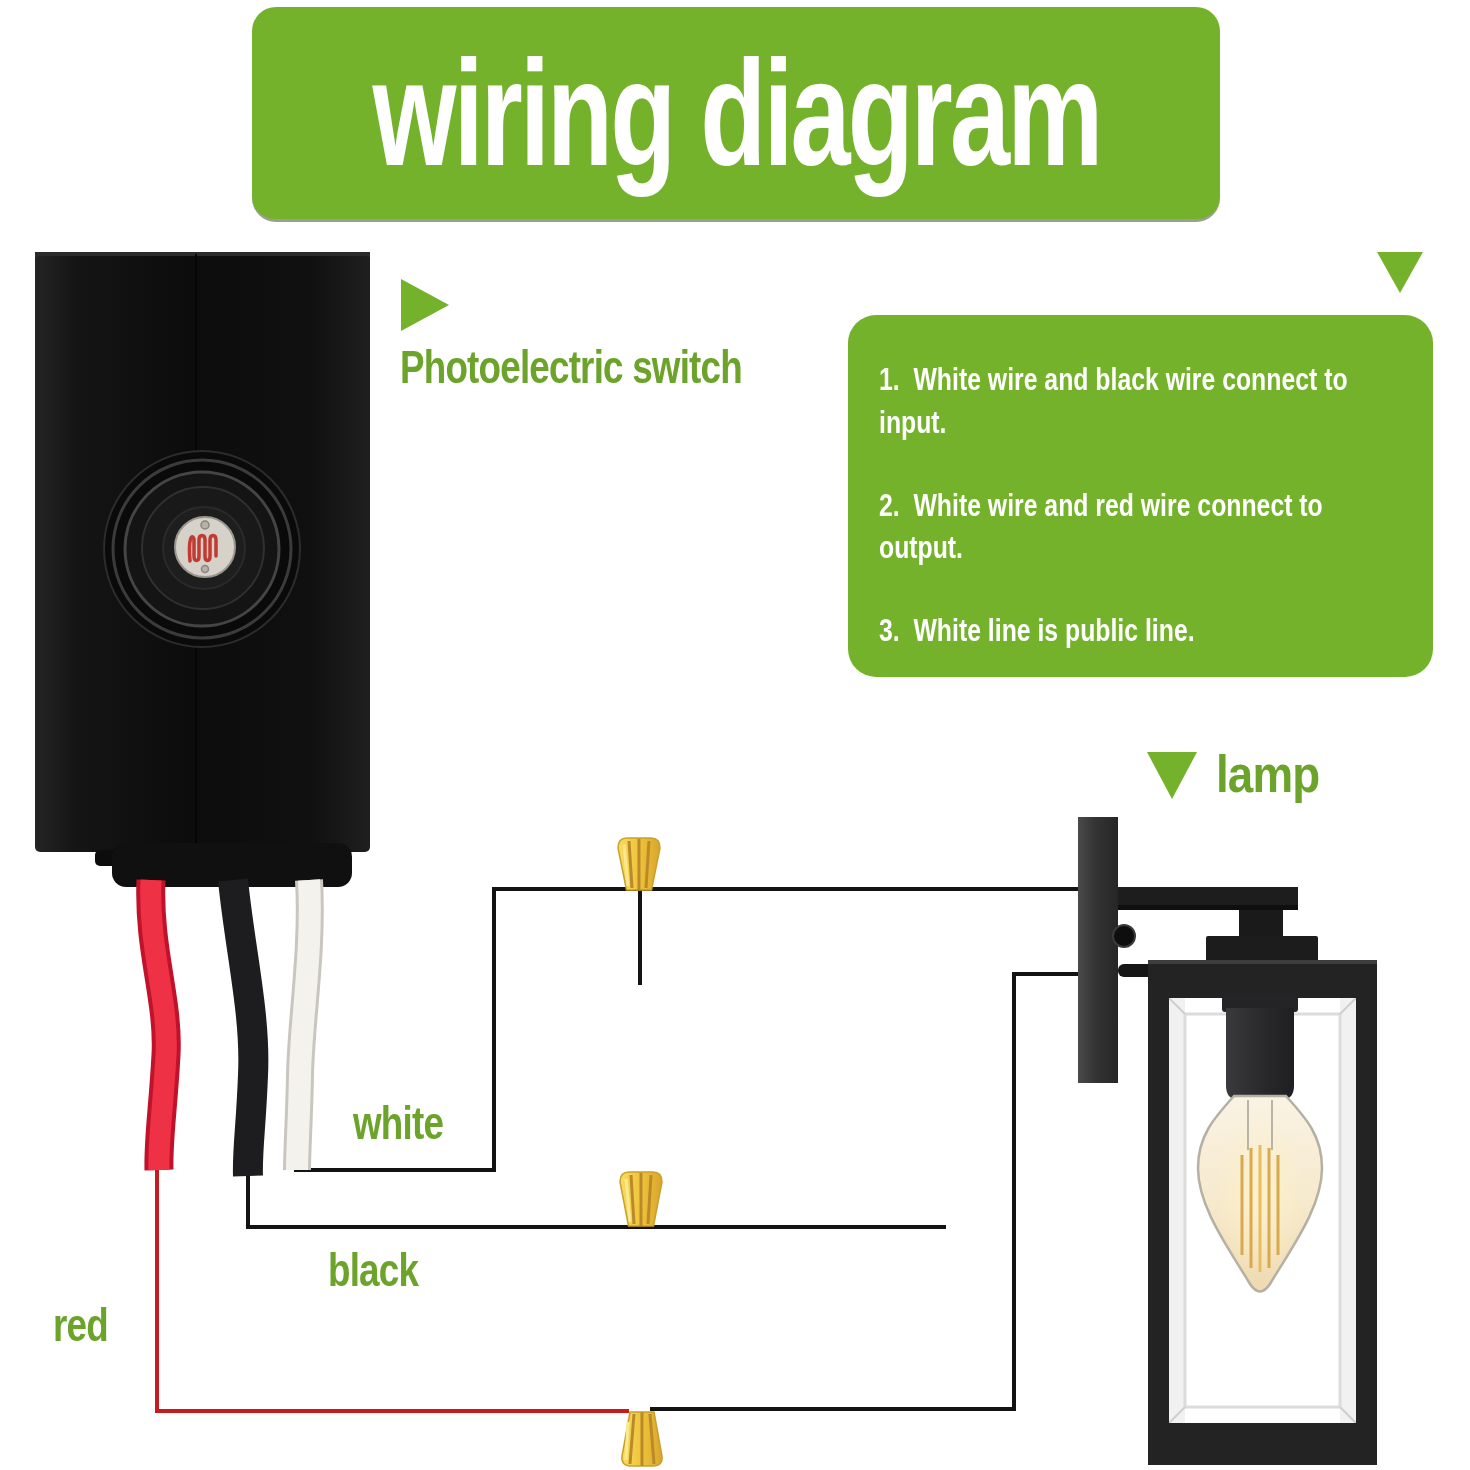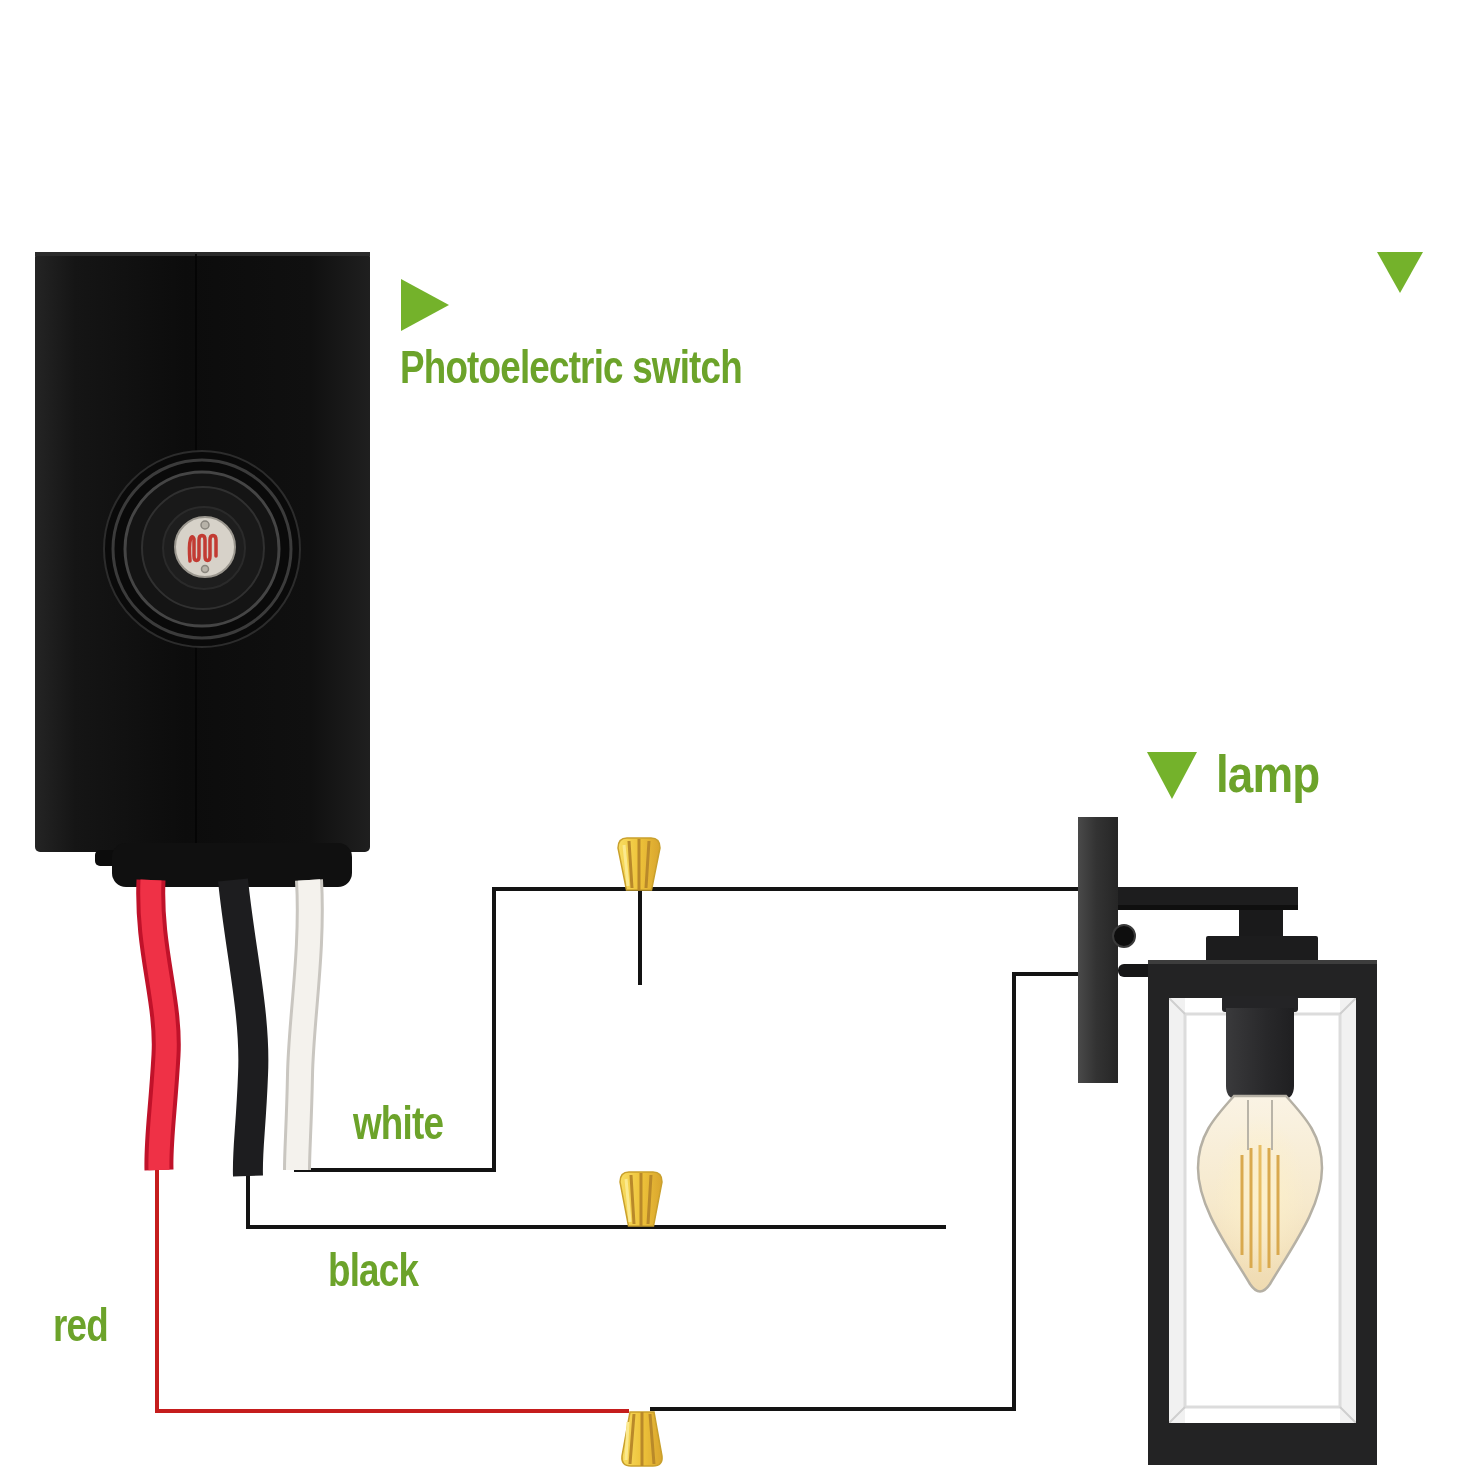--- a/index.html
+++ b/index.html
@@ -188,25 +188,37 @@
           <path d="M1242 1155 V1255"></path>
           <path d="M1251 1148 V1268"></path>
           <path d="M1260 1145 V1272" stroke="#e7bd63"></path>
           <path d="M1269 1148 V1268"></path>
           <path d="M1278 1155 V1255"></path>
         </g>
       </g>
     </g>
   </svg>
 
+  <header class="banner">
+    <span class="title">wiring diagram</span>
+  </header>
 
   <div class="tri tri-right"></div>
   <div class="label switch-label">Photoelectric switch</div>
 
   <div class="tri tri-down tri-box"></div>
+  <section class="instructions">
+    <div class="inner">
+      <p>1.  White wire and black wire connect to
+input.</p>
+      <p>2.  White wire and red wire connect to
+output.</p>
+      <p>3.  White line is public line.</p>
+    </div>
+  </section>
 
   <div class="tri tri-down tri-lamp"></div>
   <div class="label lamp-label">lamp</div>
 
   <div class="label wire-label white-label">white</div>
   <div class="label wire-label black-label">black</div>
   <div class="label wire-label red-label">red</div>
 
 </div>
 

